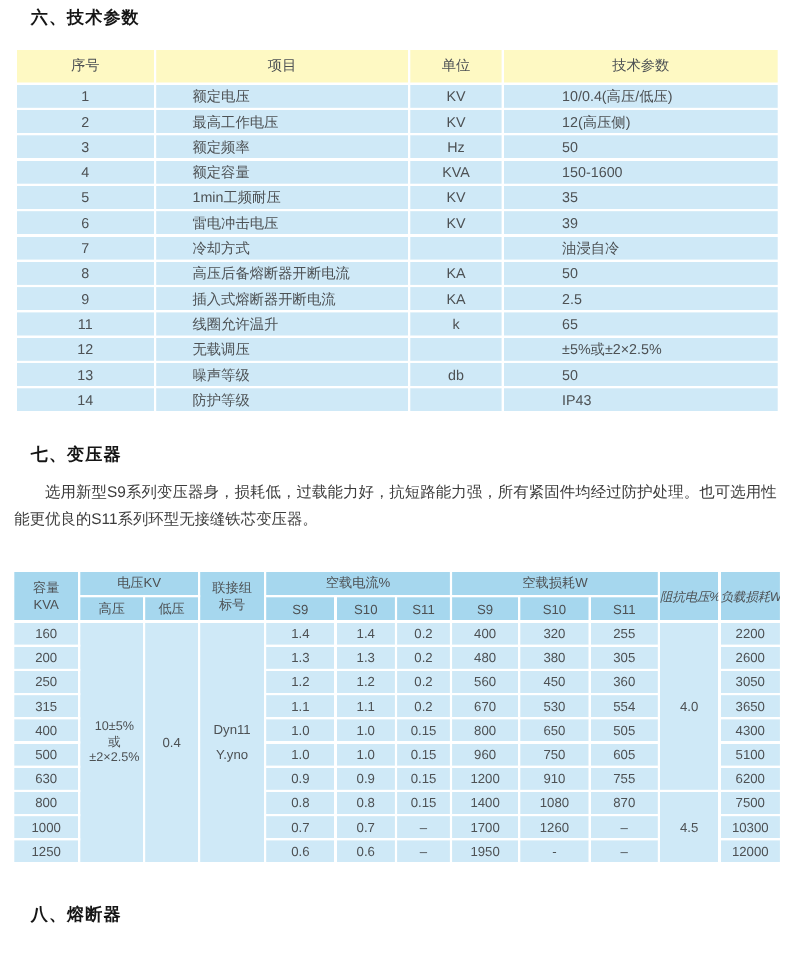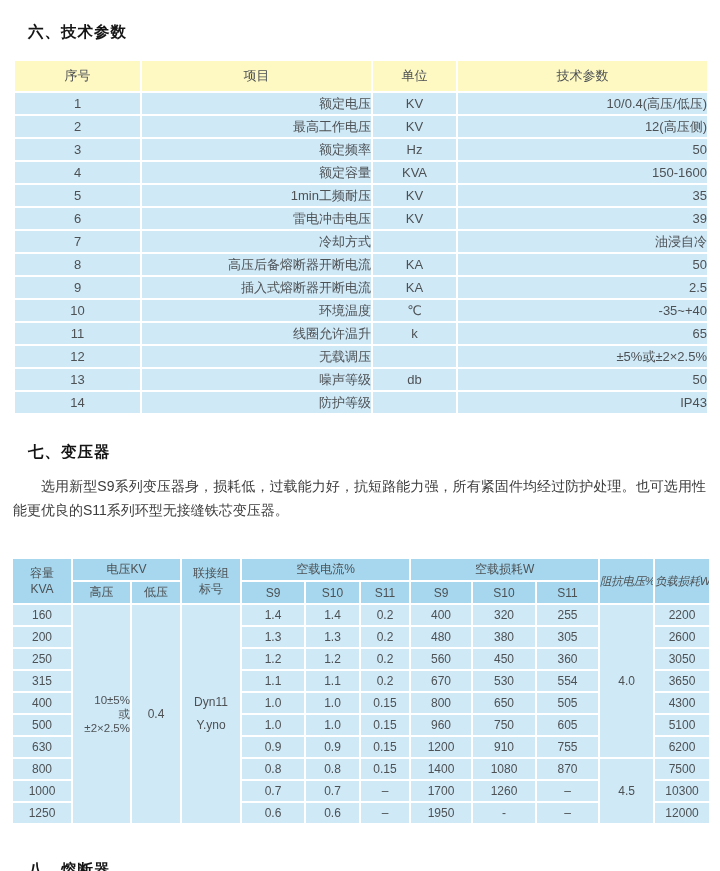--- a/index.html
+++ b/index.html
@@ -7,21 +7,21 @@
     width:720px;height:871px;overflow:hidden;background:#ffffff;
     font-family:"Liberation Sans","DejaVu Sans",sans-serif;
     -webkit-font-smoothing:antialiased;
   }
   .page{position:relative;width:720px;height:871px;background:#fff;}
 
   .sec-title{
     font-size:15.5px;font-weight:bold;color:#151515;
     letter-spacing:1px;margin:0;padding:0 0 0 28px;
   }
-  #title-6{padding-top:22px;}
+  #title-6{padding-top:6px;}
   #title-7{padding-top:27px;}
   #title-8{padding-top:35px;}
 
   .para{
     margin:11px 14px 0 13px;
     font-size:14px;line-height:24px;color:#3c3c3c;
     text-indent:2em;text-align:justify;
   }
 
   table{border-collapse:collapse;table-layout:fixed;}
@@ -29,32 +29,32 @@
     border:2px solid #ffffff;
     font-weight:normal;
     color:#4d5154;
     overflow:hidden;
     padding:0;
   }
 
   
   #tech-table{width:694px;margin:16px 0 0 13px;font-size:13px;}
   #tech-table th{background:#fef9c3;height:30px;}
-  #tech-table td{background:#cfe9f7;height:21px;text-align:right;}
+  #tech-table td{background:#cfe9f7;height:21px;}
   #tech-table .c{text-align:center;}
   #tech-table .ipad{padding-left:33px;}
   #tech-table .vpad{padding-left:53px;}
 
   
   #xfmr-table{width:698px;margin:35px 16px 0 11px;font-size:12px;}
   #xfmr-table th{background:#a6d7ee;height:21px;text-align:center;}
   #xfmr-table td{background:#cfe9f7;height:20px;text-align:center;}
   #xfmr-table .nowrap{white-space:nowrap;font-size:11.5px;letter-spacing:-0.3px;font-style:italic;}
   #xfmr-table .pre{white-space:pre-line;}
-  #xfmr-table .hvcell{text-align:right;padding-left:5px;font-size:11.5px;line-height:14px;}
+  #xfmr-table .hvcell{text-align:center;padding-left:5px;font-size:11.5px;line-height:14px;}
   #xfmr-table .veccell{line-height:23px;}
   .hline{line-height:16px;}
 </style>
 </head>
 <body>
 
 <div class="page">
 
   <h2 class="sec-title" id="title-6">六、技术参数</h2>
 
@@ -120,26 +120,20 @@
           <td class="c">8</td>
           <td class="ipad">高压后备熔断器开断电流</td>
           <td class="c">KA</td>
           <td class="vpad">50</td>
         </tr>
         <tr>
           <td class="c">9</td>
           <td class="ipad">插入式熔断器开断电流</td>
           <td class="c">KA</td>
           <td class="vpad">2.5</td>
-        </tr>
-        <tr>
-          <td class="c">10</td>
-          <td class="ipad">环境温度</td>
-          <td class="c">℃</td>
-          <td class="vpad">-35~+40</td>
         </tr>
         <tr>
           <td class="c">11</td>
           <td class="ipad">线圈允许温升</td>
           <td class="c">k</td>
           <td class="vpad">65</td>
         </tr>
         <tr>
           <td class="c">12</td>
           <td class="ipad">无载调压</td>

